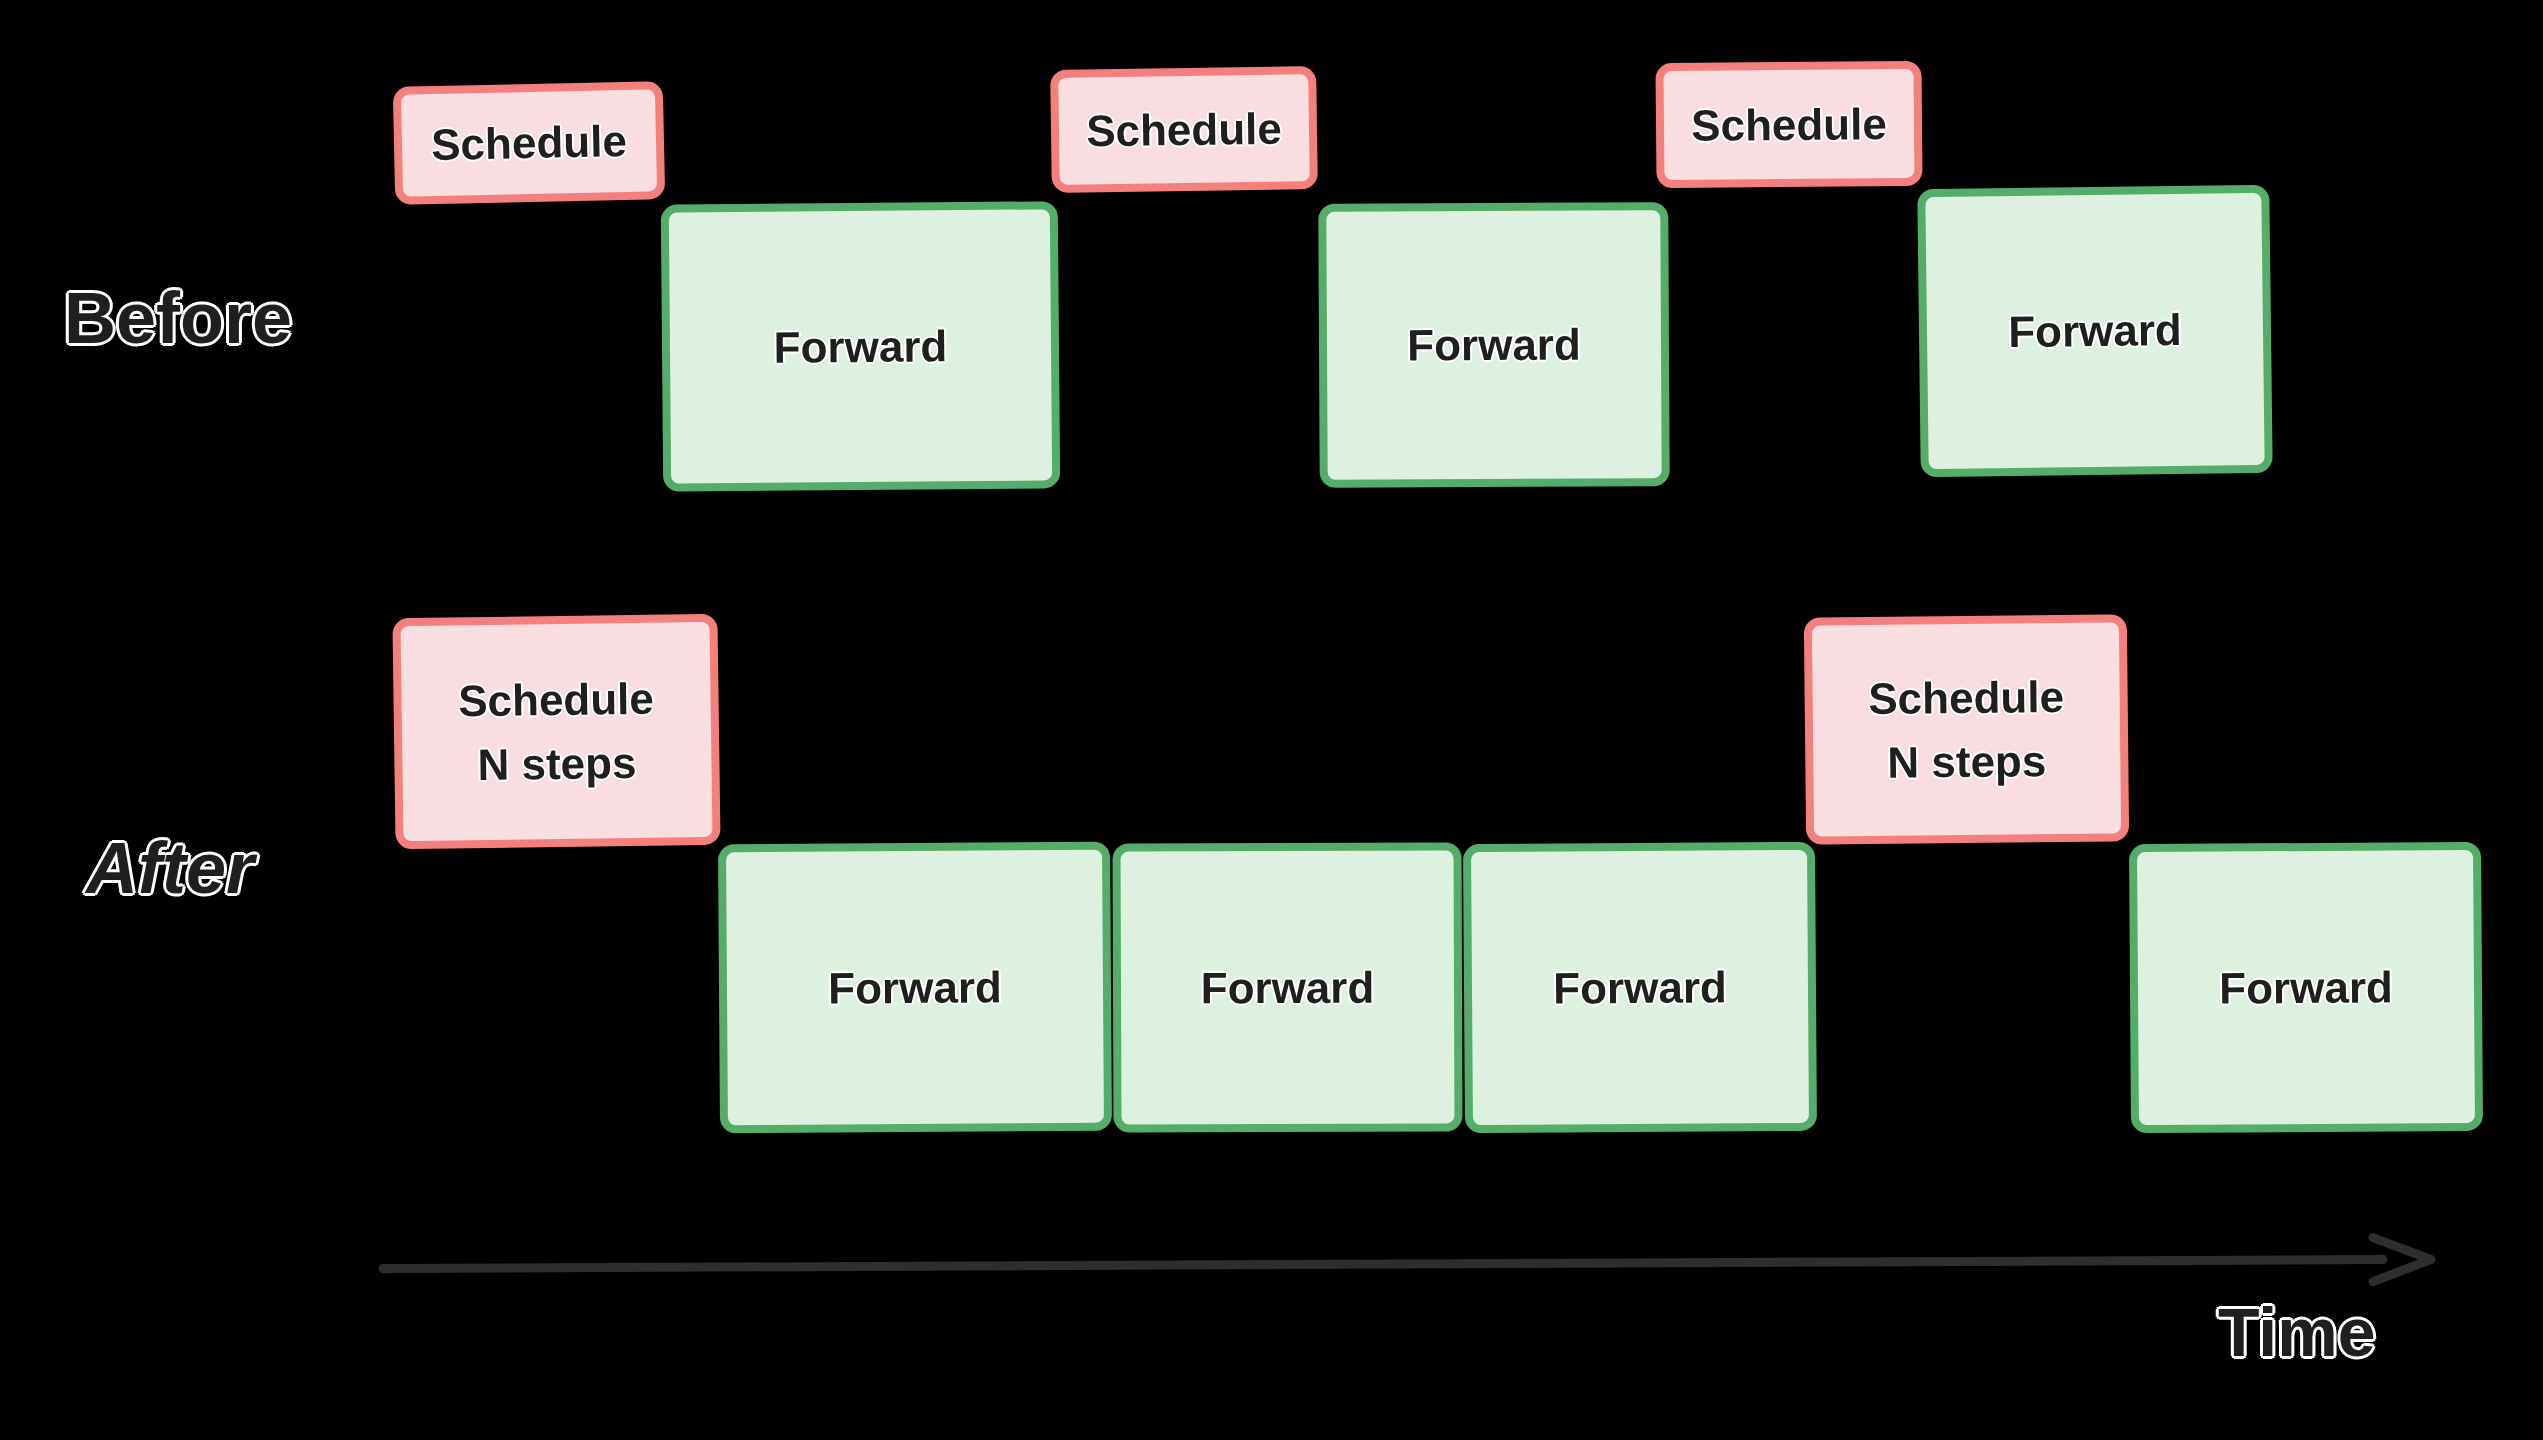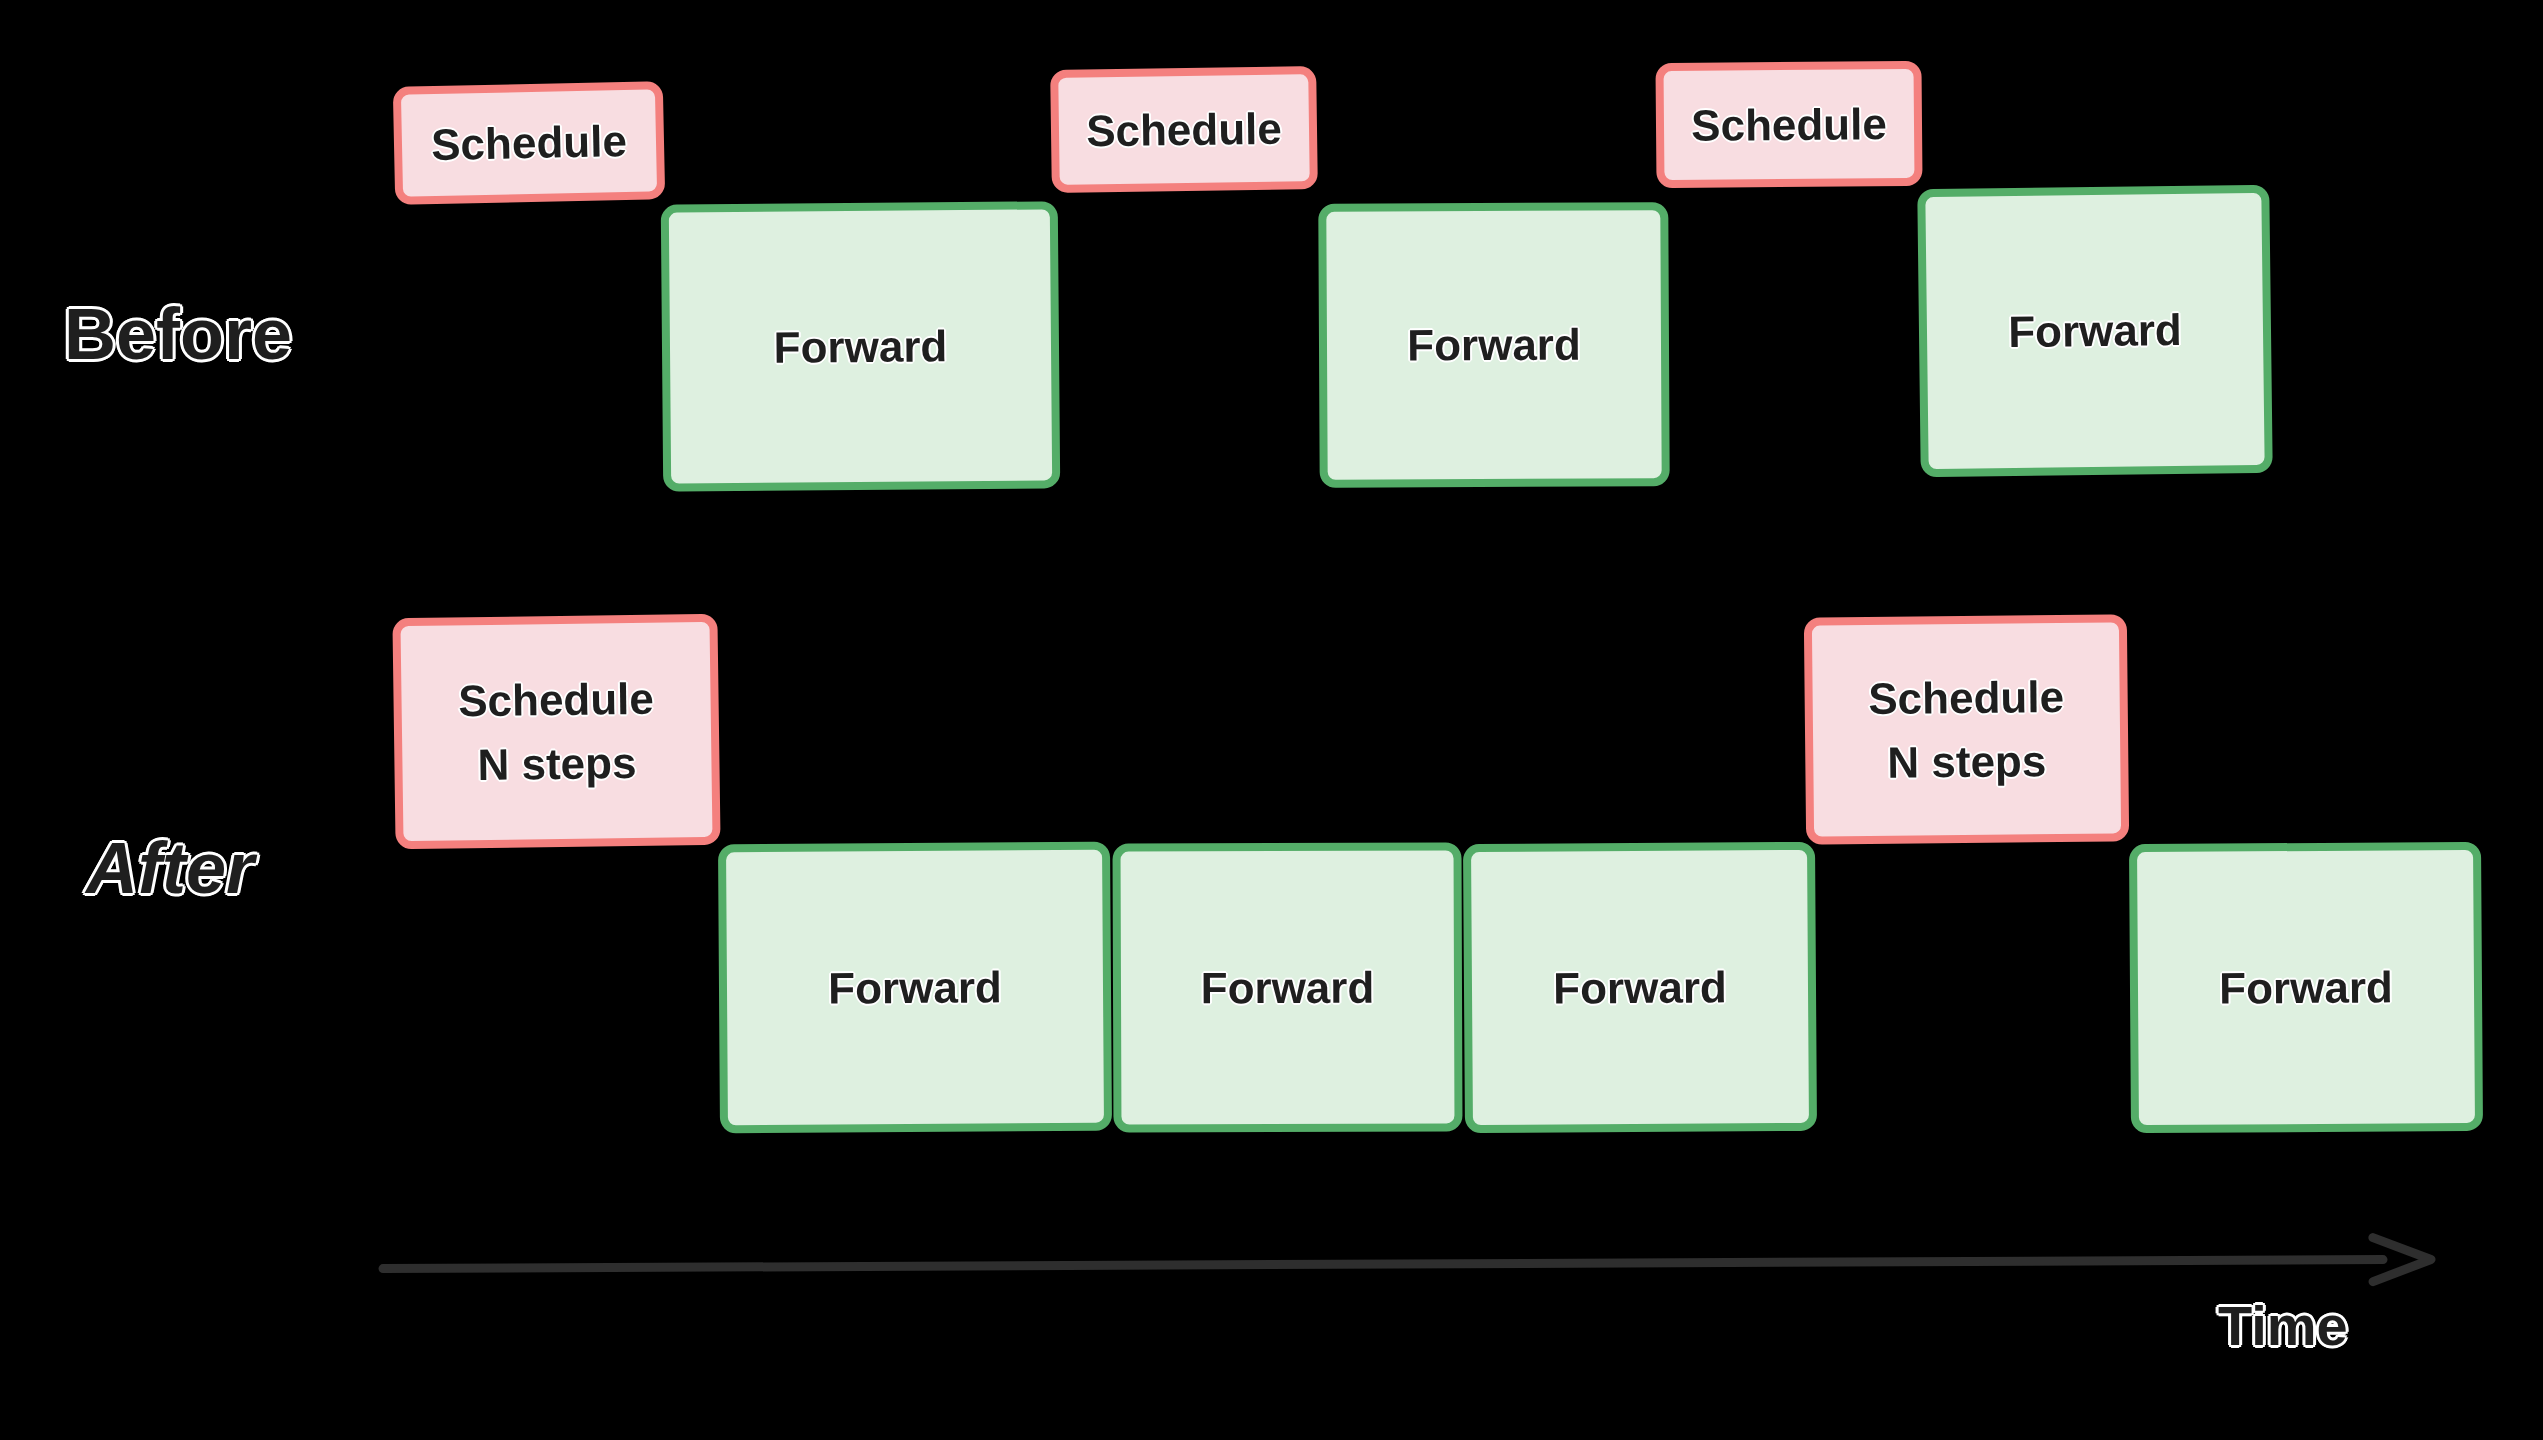--- a/index.html
+++ b/index.html
@@ -41,37 +41,37 @@
   .big-label {
     position: absolute;
     font-weight: bold;
     font-size: 72px;
     line-height: 1;
     color: var(--label-text, #1f1f1f);
     text-shadow:
       -3px 0 0 #fff, 3px 0 0 #fff, 0 -3px 0 #fff, 0 3px 0 #fff,
       -2px -2px 0 #fff, 2px -2px 0 #fff, -2px 2px 0 #fff, 2px 2px 0 #fff;
   }
-  .time-label { font-size: 56px; }
+  .time-label { font-size: 68px; }
   .arrow-wrap {
     position: absolute;
     left: 375px;
     top: 1233px;
     width: 2070px;
     height: 60px;
     transform: rotate(-0.2deg);
   }
   .arrow-wrap svg { display: block; }
 </style>
 </head>
 <body>
 
 <div id="canvas">
 
-  <div class="big-label" style="left:64px; top:282px;margin-top:16px;">Before</div>
+  <div class="big-label" style="left:64px; top:282px;">Before</div>
   <div class="big-label" style="left:86px; top:832px;font-style:italic;">After</div>
 
   <div class="box schedule" style="left:394px; top:84px; width:270px; height:118px; transform:rotate(-1.2deg);">
     <span>Schedule</span>
   </div>
   <div class="box forward" style="left:662px; top:203px; width:397px; height:287px; transform:rotate(-0.5deg);">
     <span>Forward</span>
   </div>
   <div class="box schedule" style="left:1051px; top:68px; width:266px; height:123px; transform:rotate(-0.8deg);">
     <span>Schedule</span>

